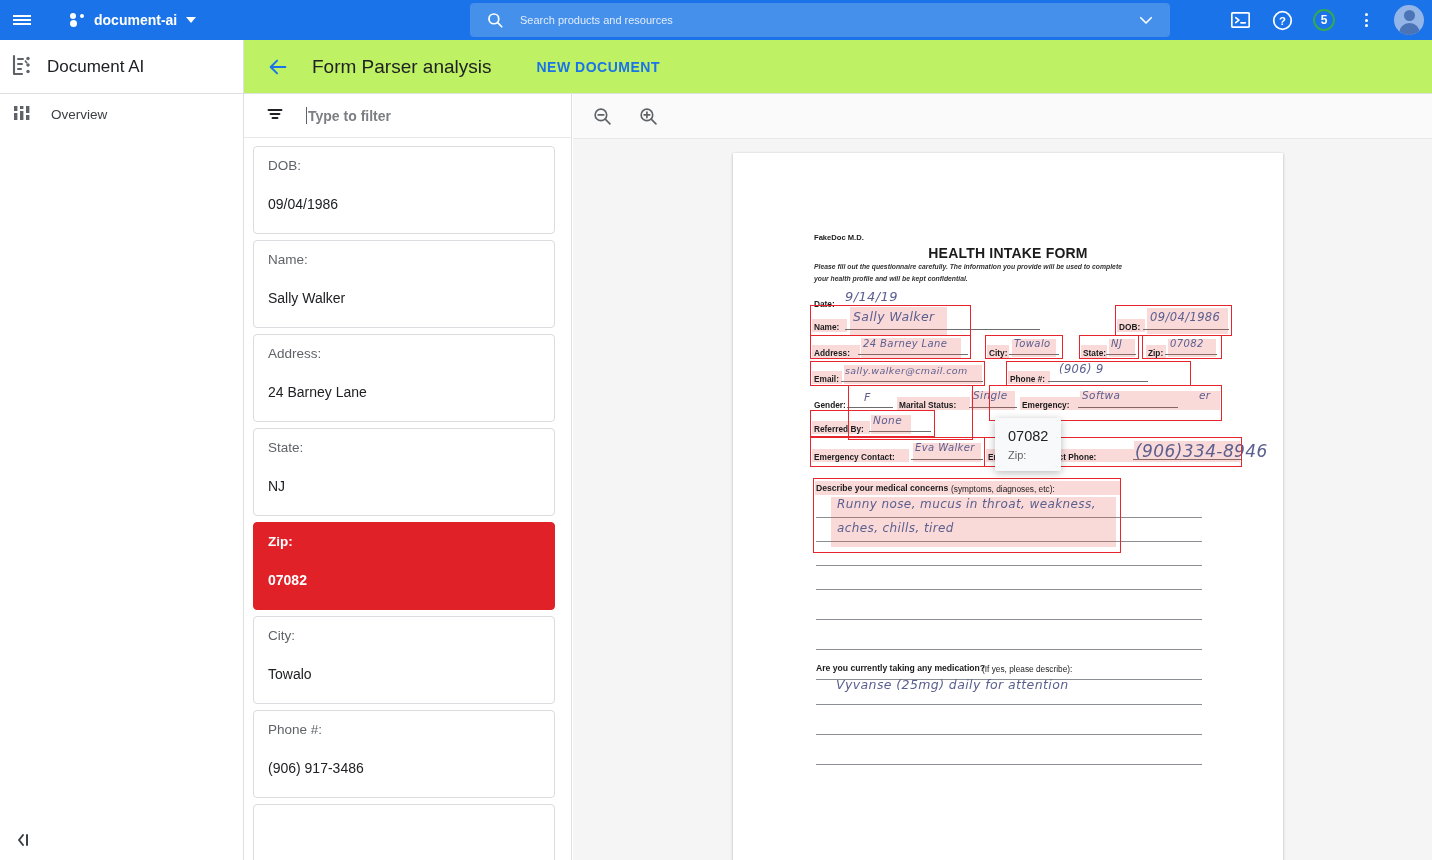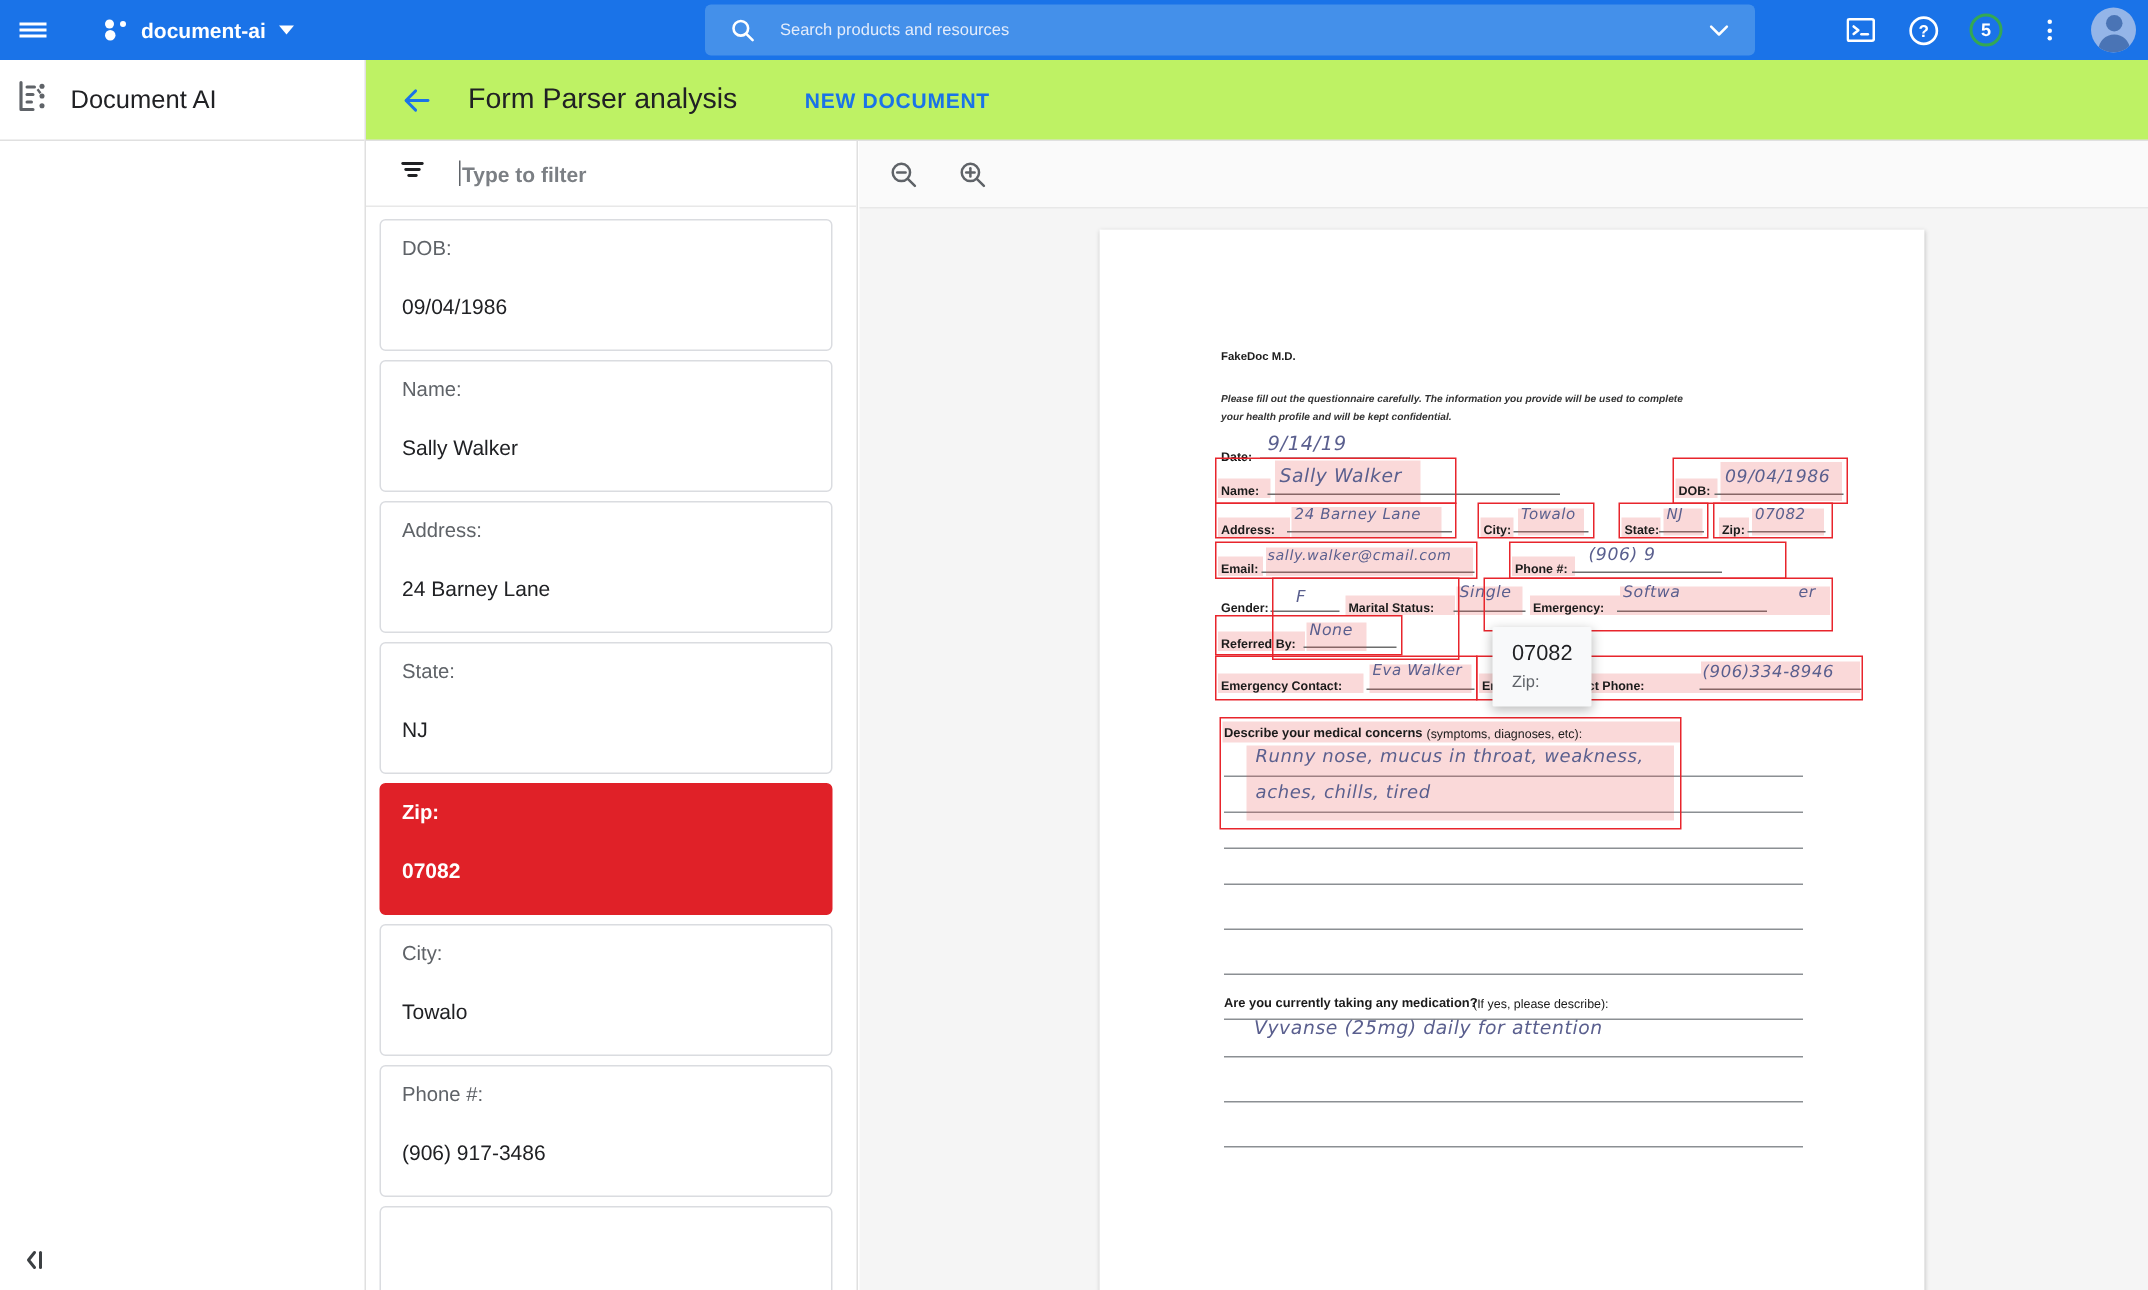--- a/index.html
+++ b/index.html
@@ -352,20 +352,33 @@
         <line x1="8" y1="16" x2="11" y2="16" stroke="#5f6368" stroke-width="2" stroke-linecap="round"></line>
         <circle cx="18" cy="5.5" r="1.7" fill="#5f6368"></circle>
         <circle cx="18" cy="12" r="1.7" fill="#5f6368"></circle>
         <circle cx="18" cy="18.5" r="1.7" fill="#5f6368"></circle>
         <line x1="15" y1="7.5" x2="17" y2="10.2" stroke="#5f6368" stroke-width="1.6"></line>
       </svg>
     </span>
     <span class="title">Document AI</span>
   </div>
 
+  <div class="nav-item">
+    <span>
+      <svg width="20" height="20" viewBox="0 0 20 20">
+        <rect x="2" y="3" width="3.4" height="5" fill="#5f6368"></rect>
+        <rect x="2" y="10" width="3.4" height="7" fill="#5f6368"></rect>
+        <rect x="8" y="3" width="3.4" height="3" fill="#5f6368"></rect>
+        <rect x="8" y="8" width="3.4" height="9" fill="#5f6368"></rect>
+        <rect x="14" y="3" width="3.4" height="7" fill="#5f6368"></rect>
+        <rect x="14" y="12" width="3.4" height="5" fill="#5f6368"></rect>
+      </svg>
+    </span>
+    <span class="nav-label">Overview</span>
+  </div>
 
 
   <div id="collapse-btn">
     <svg width="18" height="18" viewBox="0 0 18 18">
       <polyline points="8,4 4,9 8,14" fill="none" stroke="#3c4043" stroke-width="2" stroke-linecap="round" stroke-linejoin="round"></polyline>
       <line x1="12" y1="4" x2="12" y2="14" stroke="#3c4043" stroke-width="2" stroke-linecap="round"></line>
     </svg>
   </div>
 </div>
 
@@ -453,20 +466,21 @@
         <line x1="15.1" y1="15.1" x2="20.5" y2="20.5" stroke-linecap="round"></line>
       </svg>
     </div>
   </div>
 
   <div id="page-scroll">
     <div id="doc-page">
       <div id="doc-inner">
 
         <div style="position:absolute;left:81px;top:80px;font-size:7.6px;font-weight:bold;">FakeDoc M.D.</div>
+        <div style="position:absolute;left:0;top:92px;width:550px;text-align:center;font-size:14px;font-weight:bold;letter-spacing:.2px;">HEALTH INTAKE FORM</div>
         <div style="position:absolute;left:81px;top:110px;font-size:6.8px;font-style:italic;font-weight:bold;color:#333;">Please fill out the questionnaire carefully. The information you provide will be used to complete</div>
         <div style="position:absolute;left:81px;top:122px;font-size:6.8px;font-style:italic;font-weight:bold;color:#333;">your health profile and will be kept confidential.</div>
 
         <div class="dlabel" style="position:absolute;left:81px;top:146px;">Date:</div>
         <div class="uline" style="position:absolute;left:107px;top:140px;width:100px;height:13px;"></div>
         <div class="hw" style="position:absolute;left:112px;top:136px;font-size:13px;">9/14/19</div>
 
         <div class="hlrect" style="left:79px;top:166px;width:35px;height:13px;"></div>
         <div class="dlabel" style="position:absolute;left:81px;top:169px;">Name:</div>
         <div class="uline" style="position:absolute;left:112px;top:163px;width:195px;height:14px;"></div>
@@ -552,21 +566,21 @@
         <div class="dlabel" style="position:absolute;left:81px;top:299px;">Emergency Contact:</div>
         <div class="uline" style="position:absolute;left:178px;top:295px;width:72px;height:12px;"></div>
         <div class="hlrect" style="left:180px;top:290px;width:68px;height:19px;"></div>
         <div class="hw" style="position:absolute;left:182px;top:289px;font-size:10px;">Eva Walker</div>
         <div class="bbox" style="left:77px;top:284px;width:175px;height:30px;"></div>
 
         <div class="hlrect" style="left:253px;top:296px;width:148px;height:13px;"></div>
         <div class="dlabel" style="position:absolute;left:255px;top:299px;">Emergency Contact Phone:</div>
         <div class="uline" style="position:absolute;left:400px;top:295px;width:108px;height:12px;"></div>
         <div class="hlrect" style="left:401px;top:288px;width:106px;height:21px;"></div>
-        <div class="hw" style="position:absolute;left:402px;top:288px;font-size:11px;">(906)334-8946</div>
+        <div class="hw" style="position:absolute;left:402px;top:288px;font-size:17px;">(906)334-8946</div>
         <div class="bbox" style="left:251px;top:284px;width:258px;height:30px;"></div>
 
         <div class="hlrect" style="left:82px;top:328px;width:305px;height:14px;"></div>
         <div style="position:absolute;left:83px;top:330px;font-size:8.6px;font-weight:bold;">Describe your medical concerns</div>
         <div style="position:absolute;left:218px;top:330.5px;font-size:8.3px;">(symptoms, diagnoses, etc):</div>
         <div class="formline" style="left:83px;top:364px;width:386px;"></div>
         <div class="formline" style="left:83px;top:388px;width:386px;"></div>
         <div class="hlrect" style="left:98px;top:344px;width:285px;height:50px;"></div>
         <div class="hw" style="position:absolute;left:104px;top:344px;font-size:12px;">Runny nose, mucus in throat, weakness,</div>
         <div class="hw" style="position:absolute;left:104px;top:368px;font-size:12px;">aches, chills, tired</div>

